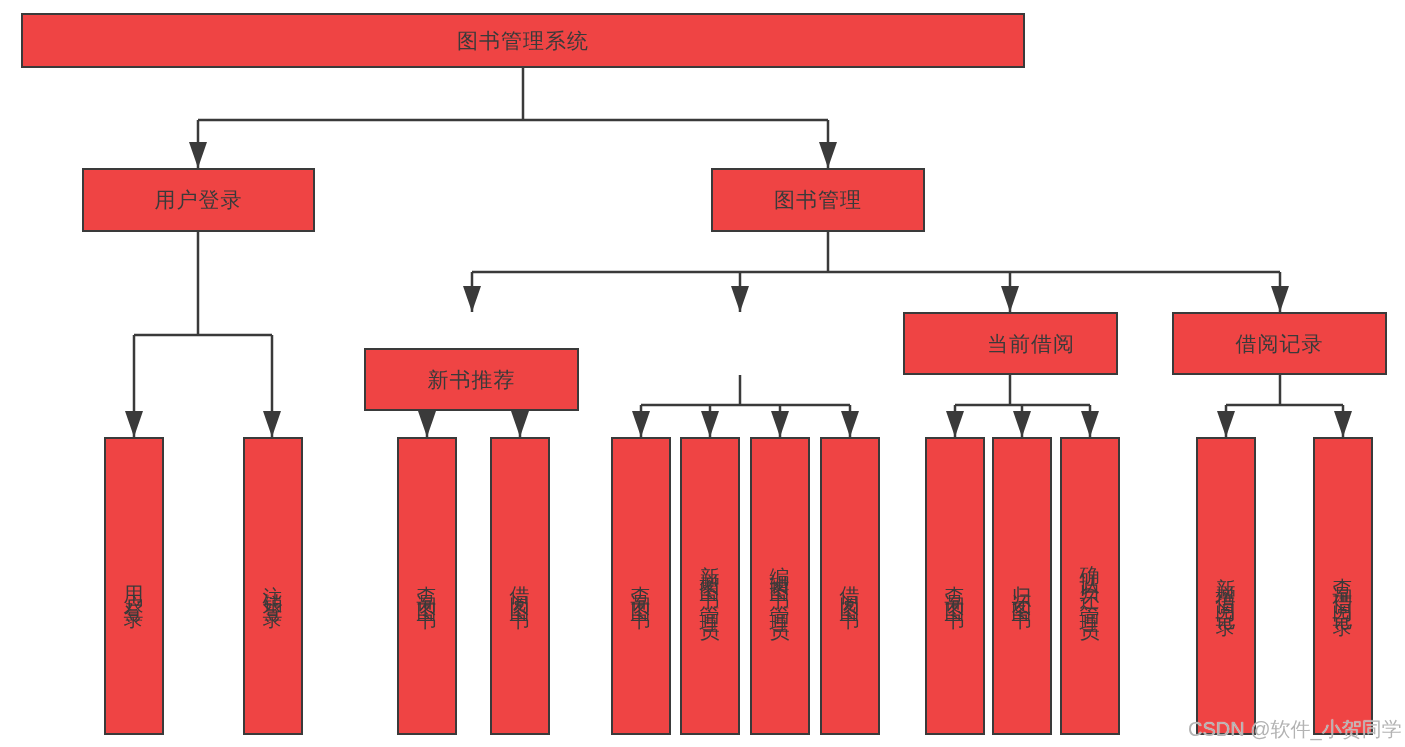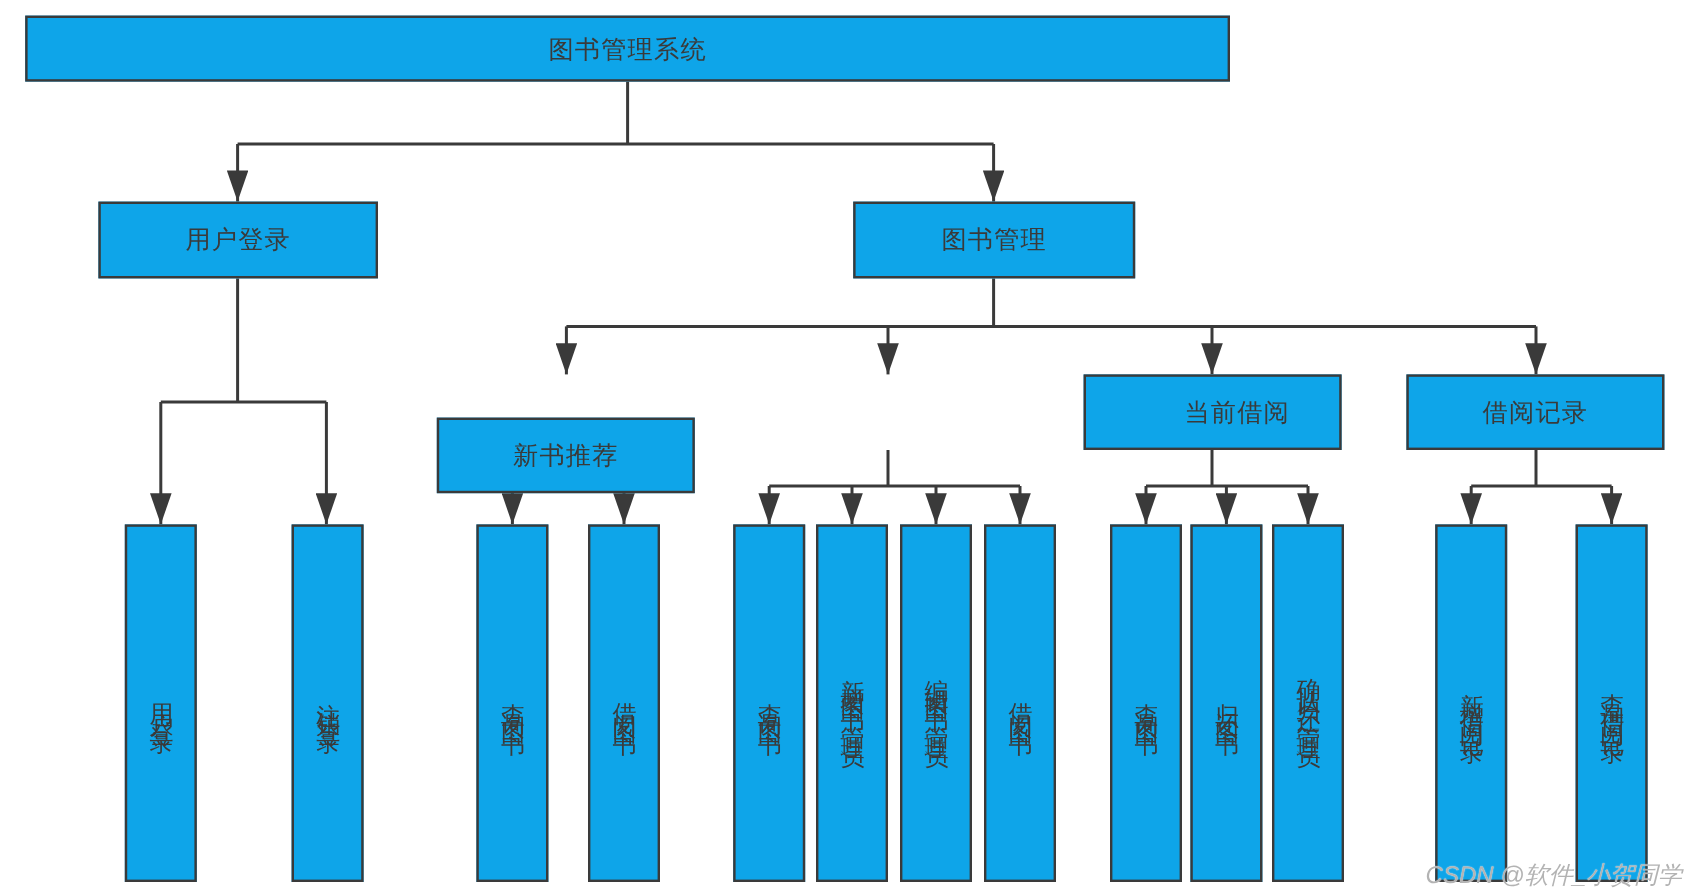--- a/index.html
+++ b/index.html
@@ -8,47 +8,46 @@
     width:1405px;height:747px;
     background:#fff;
     font-family:"Liberation Sans","DejaVu Sans",sans-serif;
     overflow:hidden;
   }
   .connectors{position:absolute;left:0;top:0;z-index:1;}
   .box{
     position:absolute;
     box-sizing:border-box;
     border:2.5px solid #3a3a3a;
-    background:#0ea5e9;
+    background:#ef4444;
     display:flex;
     align-items:center;
     justify-content:center;
     color:#3a3a3a;
     z-index:2;
   }
   .h-box{font-size:21px;letter-spacing:1px;}
   .v-box{
     writing-mode:vertical-rl;
     font-size:20px;
     letter-spacing:8px;
     line-height:1;
   }
   .watermark{
     position:absolute;
     z-index:3;
     font-size:20px;
     color:#b3b3b3;
     white-space:nowrap;
     text-shadow:0 0 1px #ffffff;
-    font-style:italic;
   }
   
   #n-root   {left:21px;  top:13px;  width:1004px;height:55px;}
   #n-l1-0   {left:82px;  top:168px; width:233px; height:64px;}
-  #n-l1-1   {left:711px; top:168px; width:235px; height:64px;text-align:center;}
+  #n-l1-1   {left:711px; top:168px; width:214px; height:64px;text-align:center;}
   #n-l2-0   {left:364px; top:312px; width:215px; height:63px;margin-top:36px;}
   #n-l2-1   {left:633px; top:312px; width:215px; height:63px;}
   #n-l2-2   {left:903px; top:312px; width:215px; height:63px;padding-left:41px;}
   #n-l2-3   {left:1172px;top:312px; width:215px; height:63px;}
   .leaf     {top:437px;  width:60px; height:298px;}
   #n-leaf-0 {left:104px;}
   #n-leaf-1 {left:243px;}
   #n-leaf-2 {left:397px;}
   #n-leaf-3 {left:490px;}
   #n-leaf-4 {left:611px;}

